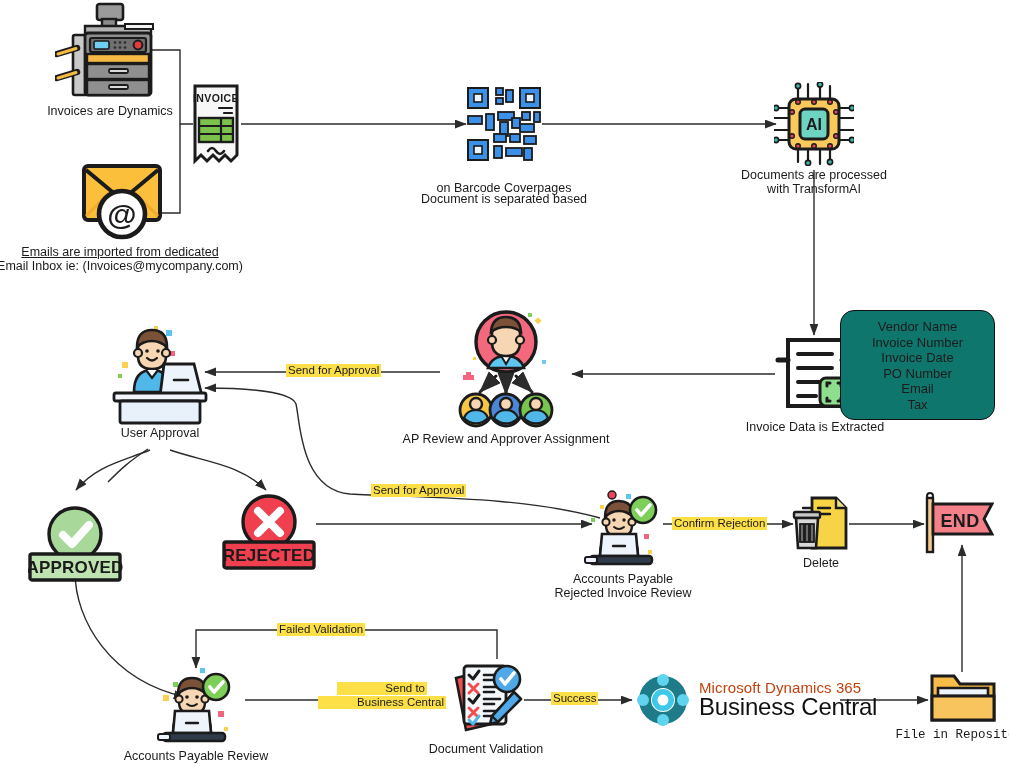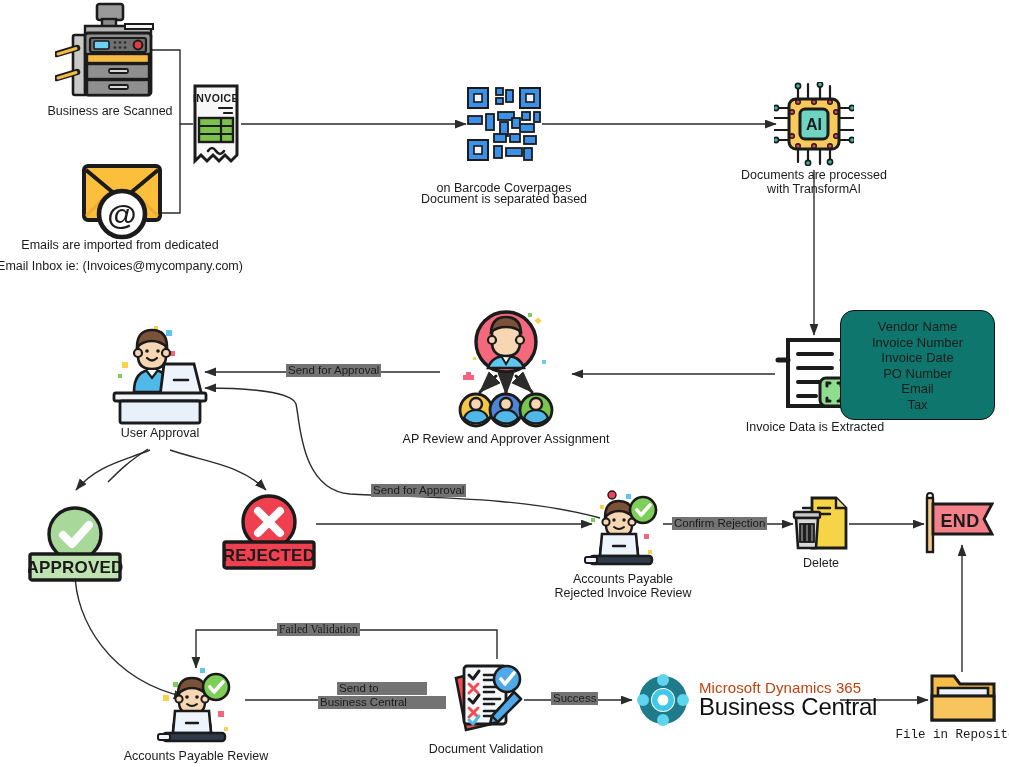--- a/index.html
+++ b/index.html
@@ -36,24 +36,24 @@
     font-size:12.5px;
     color:#1b1b1b;
     line-height:14.5px;
     letter-spacing:0px;
   }
   .edgelabel{
     position:absolute;
     white-space:nowrap;
     font-size:11.5px;
     color:#1b1b1b;
-    background:#737373;
+    background:#fde047;
     padding:0 2px;
     line-height:13px;
-    text-align:left;
+    text-align:right;
   }
   .extract-box{
     position:absolute;
     border:1.6px solid #111;
     border-radius:14px;
     background:#0f766e;
     text-align:center;
     font-size:13px;
     color:#1b1b1b;
     line-height:15.5px;
@@ -153,33 +153,33 @@
       <rect x="32" y="52" width="62" height="9" fill="#f6b943" stroke="#1b1b1b" stroke-width="2.4"></rect>
       <rect x="32" y="62" width="62" height="15" fill="#8f8f8f" stroke="#1b1b1b" stroke-width="2.4"></rect>
       <rect x="54" y="67" width="19" height="4" rx="1.5" fill="#d8d8d8" stroke="#1b1b1b" stroke-width="1.8"></rect>
       <rect x="32" y="78" width="62" height="15" fill="#8f8f8f" stroke="#1b1b1b" stroke-width="2.4"></rect>
       <rect x="54" y="83" width="19" height="4" rx="1.5" fill="#d8d8d8" stroke="#1b1b1b" stroke-width="1.8"></rect>
       <path d="M2 52 L22 46" stroke="#1b1b1b" stroke-width="6.5" stroke-linecap="round"></path>
       <path d="M3 52 L21 46.5" stroke="#f6b943" stroke-width="3" stroke-linecap="round"></path>
       <path d="M2 76 L22 70" stroke="#1b1b1b" stroke-width="6.5" stroke-linecap="round"></path>
       <path d="M3 76 L21 70.5" stroke="#f6b943" stroke-width="3" stroke-linecap="round"></path>
     </svg>
-    <div class="cap" style="top:102px;">Business are Scanned</div>
+    <div class="cap" style="top:102px;">Invoices are Dynamics</div>
   </div>
 
   <div class="node" style="left:62px;top:160px;width:116px;">
     <svg class="glyph" width="104" height="82" viewBox="0 0 104 82">
       <rect x="16" y="6" width="76" height="54" rx="4" fill="#fbbf3c" stroke="#1b1b1b" stroke-width="4"></rect>
       <path d="M18 10 L54 40 L90 10" fill="none" stroke="#1b1b1b" stroke-width="4" stroke-linejoin="round"></path>
       <path d="M18 56 L41 33" fill="none" stroke="#f2ab2c" stroke-width="3"></path>
       <path d="M90 56 L67 33" fill="none" stroke="#f2ab2c" stroke-width="3"></path>
       <circle cx="54" cy="54" r="23" fill="#ffffff" stroke="#1b1b1b" stroke-width="4.6"></circle>
       <text x="54" y="65" font-family="'Liberation Sans',sans-serif" font-size="30" font-weight="bold" fill="#1b1b1b" text-anchor="middle">@</text>
     </svg>
-    <div class="cap" style="top:78px;">Emails are imported from dedicated</div>
+    <div class="cap" style="top:85px;text-decoration:underline;">Emails are imported from dedicated</div>
     <div class="cap" style="top:99px;">Email Inbox ie: (Invoices@mycompany.com)</div>
   </div>
 
   <div class="node" style="left:190px;top:83px;width:52px;">
     <svg class="glyph" width="52" height="82" viewBox="0 0 52 82">
       <path d="M5 3 L47 3 L47 72 L41 78 L35 72 L29 78 L23 72 L17 78 L11 72 L5 78 Z" fill="#f7f7f7" stroke="#1b1b1b" stroke-width="3"></path>
       <text x="26" y="19" font-family="'Liberation Sans',sans-serif" font-size="10.5" font-weight="bold" fill="#1b1b1b" text-anchor="middle" letter-spacing="0.4">INVOICE</text>
       <path d="M29 25 L42 25 M34 30 L42 30" stroke="#1b1b1b" stroke-width="2.2" stroke-linecap="round"></path>
       <rect x="9" y="35" width="34" height="24" fill="#7cc24a" stroke="#1b1b1b" stroke-width="2.4"></rect>
       <path d="M9 43 L43 43 M9 51 L43 51 M31 35 L31 59" stroke="#1b1b1b" stroke-width="2.2"></path>
@@ -507,20 +507,20 @@
     </svg>
     <div class="cap" style="top:60px;">File in Repository</div>
   </div>
 
   <div class="edgelabel" style="left:286px;top:364px;">Send for Approval</div>
 
   <div class="edgelabel" style="left:371px;top:484px;">Send for Approval</div>
 
   <div class="edgelabel" style="left:672px;top:517px;">Confirm Rejection</div>
 
-  <div class="edgelabel" style="left:277px;top:623px;font-family:Liberation Serif, serif;">Failed Validation</div>
+  <div class="edgelabel" style="left:277px;top:623px;">Failed Validation</div>
 
   <div class="edgelabel" style="left:337px;top:682px;width:86px;">Send to</div>
   <div class="edgelabel" style="left:318px;top:696px;width:124px;">Business Central</div>
 
   <div class="edgelabel" style="left:551px;top:692px;">Success</div>
 
 </div>
 
 </body></html>

